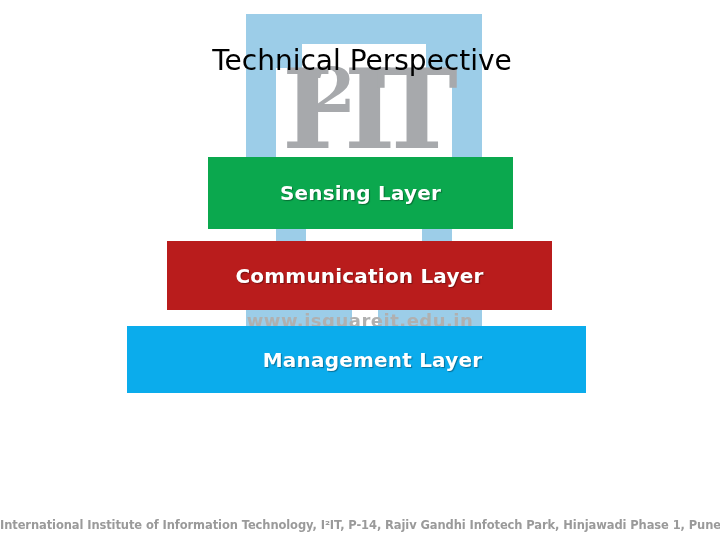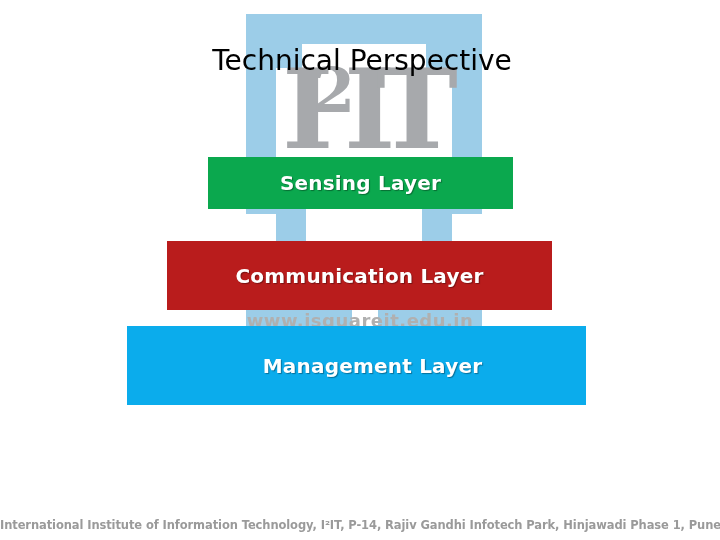--- a/index.html
+++ b/index.html
@@ -56,23 +56,23 @@
   .layer-label {
     font-family: "DejaVu Sans", sans-serif;
     font-weight: bold;
     font-size: 20px;
     color: #ffffff;
     text-shadow: 1px 1px 1px rgba(0,0,0,0.35);
     white-space: nowrap;
     letter-spacing: 0.2px;
   }
 
-  #layer-sensing      { left: 208px; top: 157px; width: 305px; height: 52px; }
+  #layer-sensing      { left: 208px; top: 157px; width: 305px; height: 72px; }
   #layer-communication{ left: 167px; top: 241px; width: 385px; height: 69px; }
-  #layer-management   { left: 127px; top: 326px; width: 459px; height: 79px; padding-left: 32px; }
+  #layer-management   { left: 127px; top: 326px; width: 459px; height: 67px; padding-left: 32px; }
 
   
   .footer {
     position: absolute;
     left: 0;
     bottom: 0;
     width: 720px;
     padding-bottom: 6px;
     text-align: center;
     z-index: 6;

